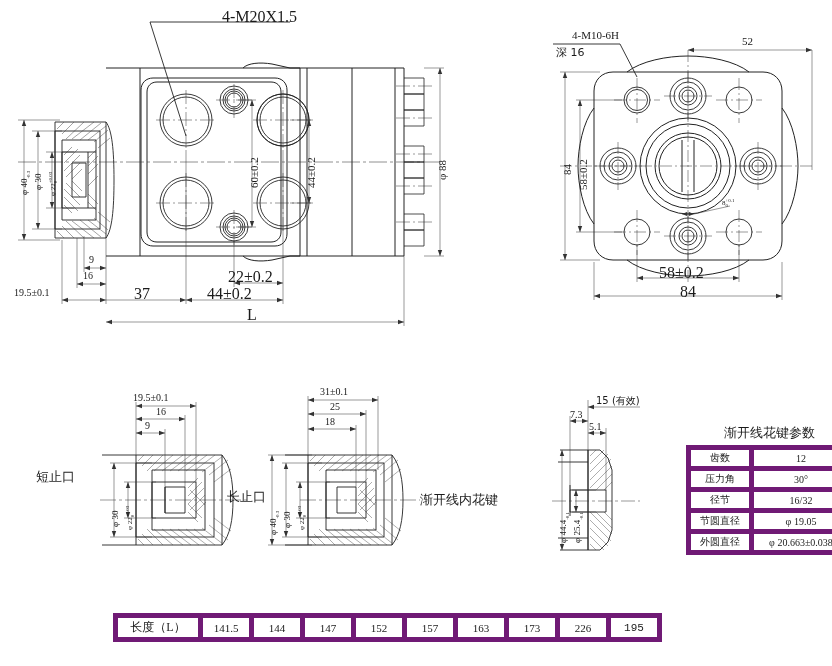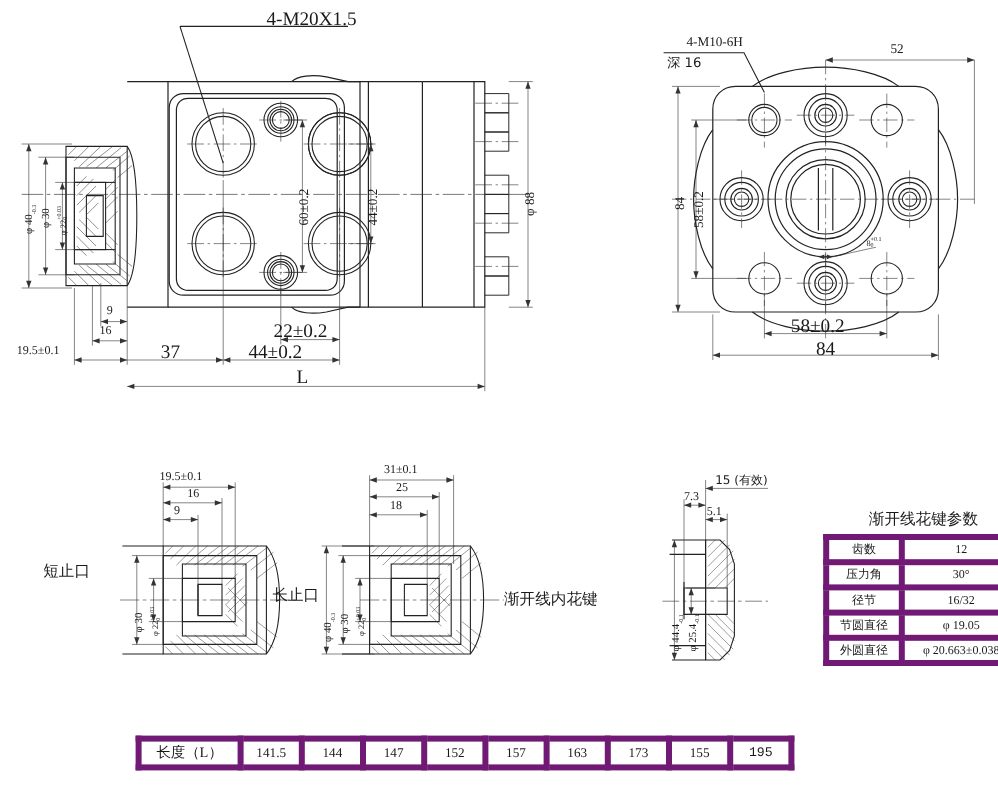--- a/index.html
+++ b/index.html
@@ -642,20 +642,20 @@
     <tbody id="size-tbody">
           <tr>
             <td class="cn" style="min-width: 74px; font-size: 12px;">长度（L）</td>
             <td style="min-width: 40px;">141.5</td>
             <td style="min-width: 40px;">144</td>
             <td style="min-width: 40px;">147</td>
             <td style="min-width: 40px;">152</td>
             <td style="min-width: 40px;">157</td>
             <td style="min-width: 40px;">163</td>
             <td style="min-width: 40px;">173</td>
-            <td style="min-width: 40px;">155</td>
+            <td style="min-width: 40px;">226</td>
             <td style="min-width: 40px; font-family: Liberation Mono, monospace;">195</td>
           </tr>
         </tbody>
   </table>
 </div>
 
 </div>
 
 </body></html>

